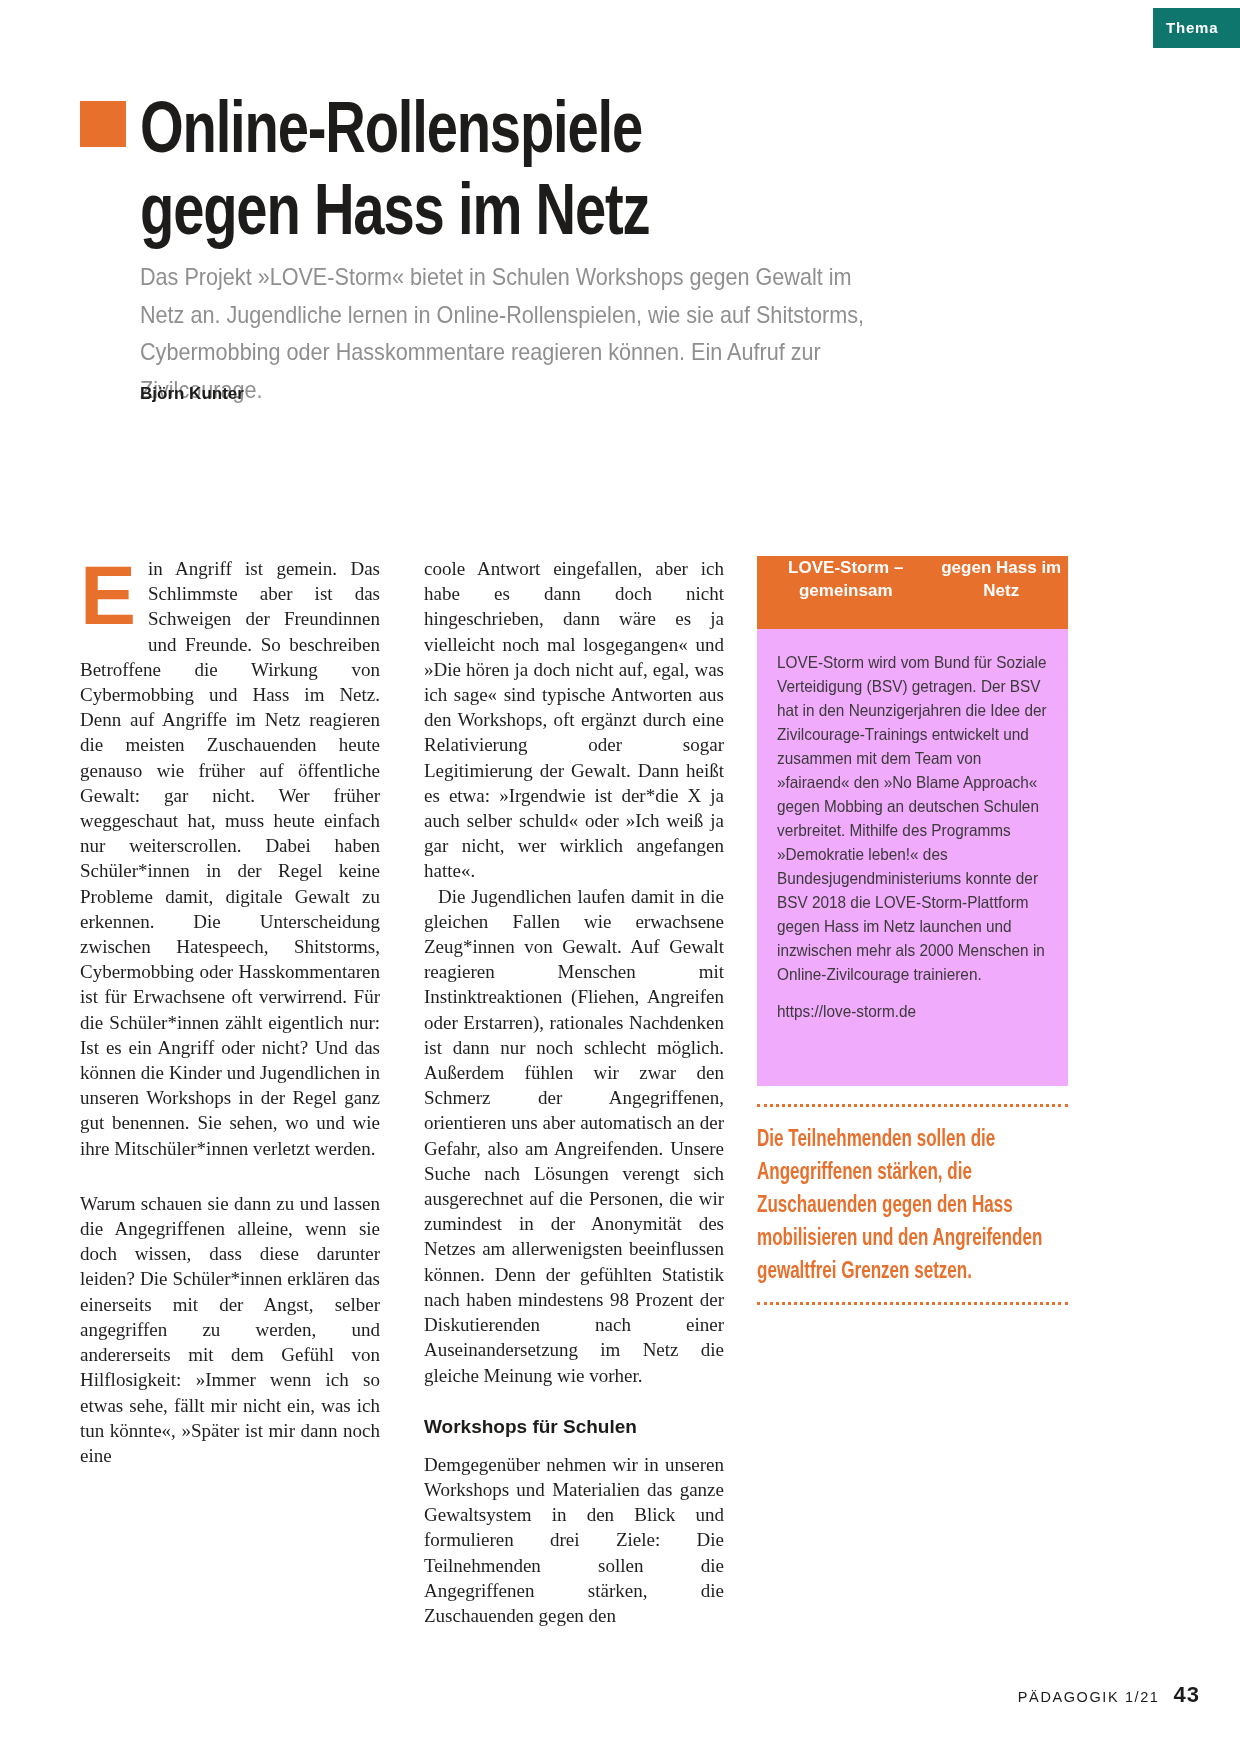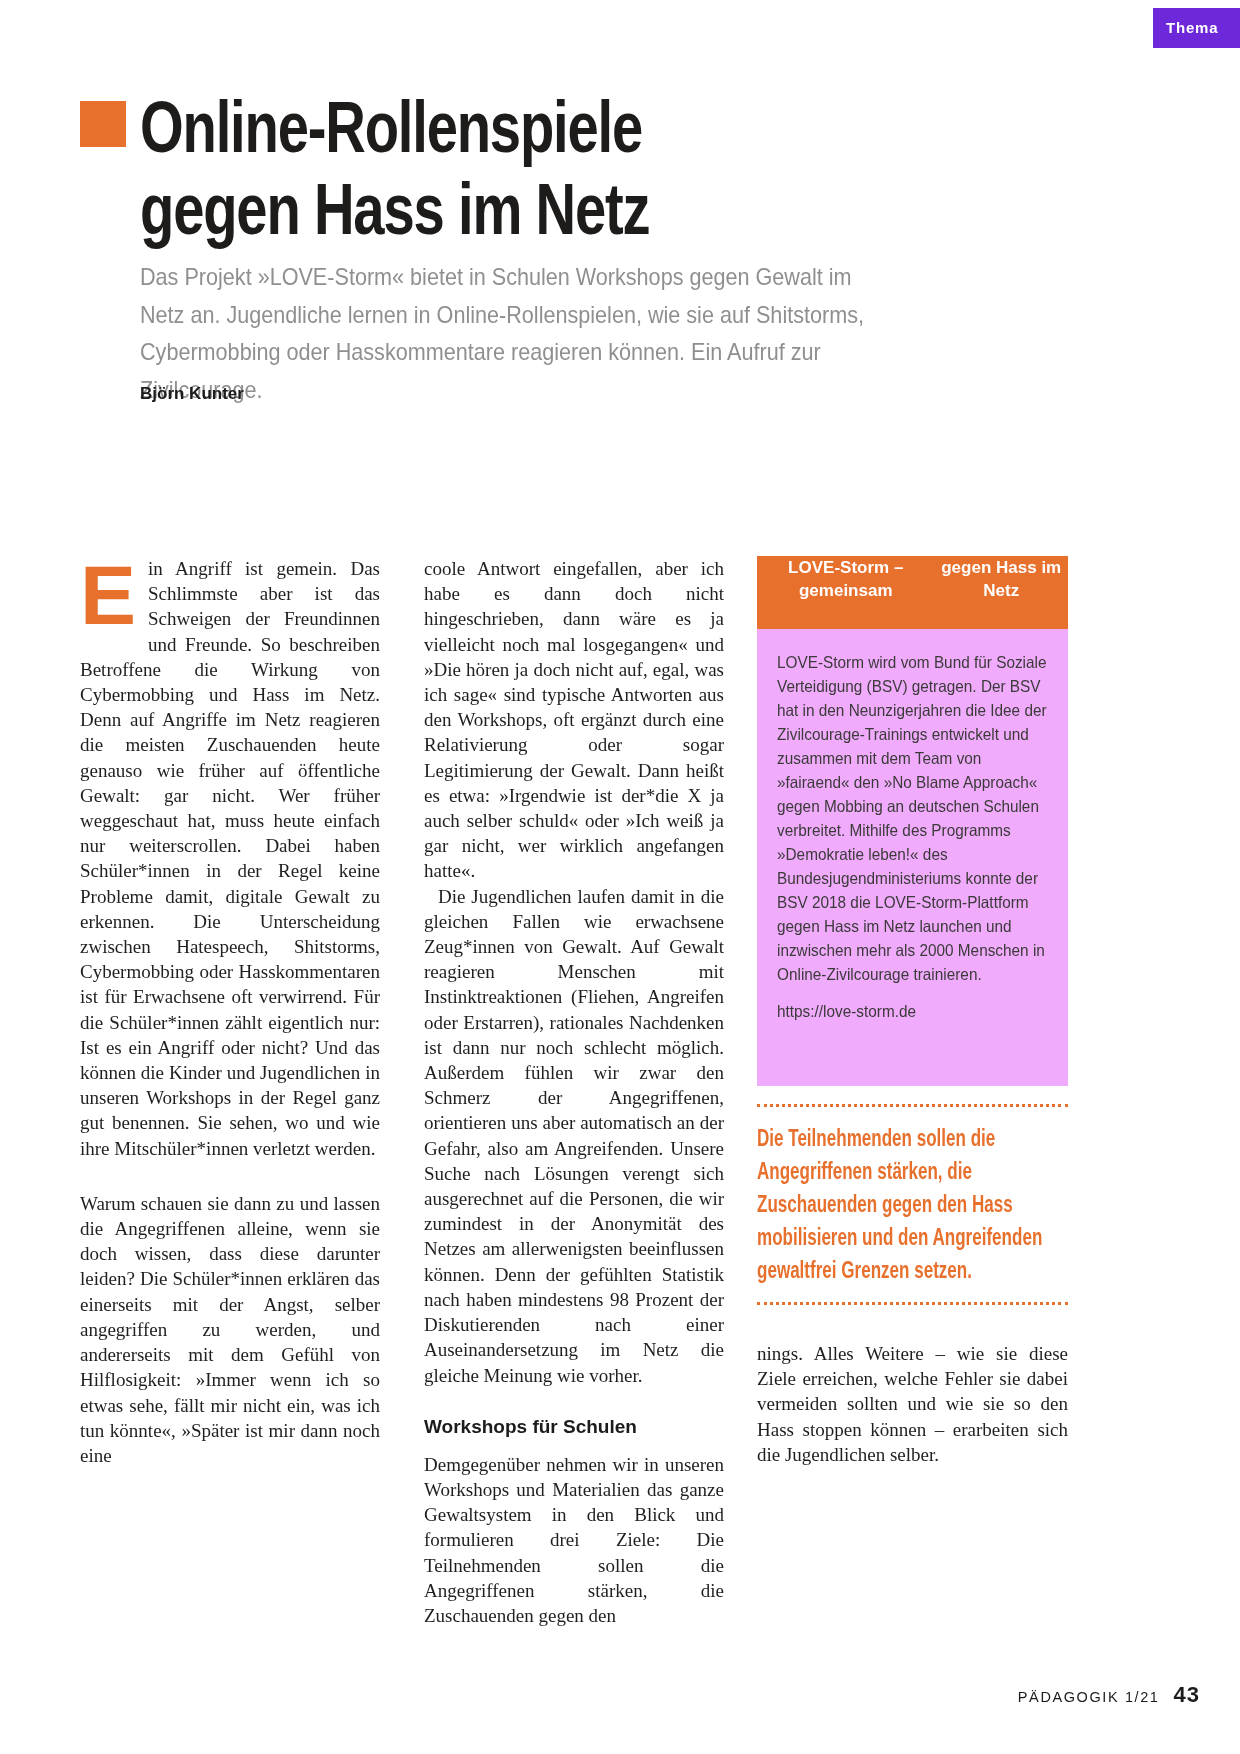--- a/index.html
+++ b/index.html
@@ -1,20 +1,20 @@
 <!DOCTYPE html>
 <html lang="de"><head>
 <meta charset="utf-8">
 <style>
   html,body{margin:0;padding:0;background:#fff;}
   .page{position:relative;width:1240px;height:1754px;background:#ffffff;overflow:hidden;
         font-family:"Liberation Sans",sans-serif;}
 
   
-  .thema-tab{position:absolute;top:8px;right:0;width:87px;height:40px;background:#6d28d9;
+  .thema-tab{position:absolute;top:8px;right:0;width:87px;height:40px;background:#0f766e;
              color:#fff;font-weight:bold;font-size:15px;line-height:40px;padding-left:13px;
              letter-spacing:.8px;box-sizing:border-box;}
 
   
   .title-square{position:absolute;left:80px;top:101px;width:46px;height:46px;background:#e8702d;}
   .headline{position:absolute;left:140px;top:86px;margin:0;color:#1d1c1b;
             font-family:"Liberation Sans",sans-serif;font-weight:bold;font-size:72px;line-height:82px;
             letter-spacing:-1.5px;transform:scaleX(.78);transform-origin:0 0;white-space:nowrap;}
 
   .lead{position:absolute;left:140px;top:258px;width:830px;margin:0;color:#8f8f8f;
@@ -112,21 +112,20 @@
     </div>
     <div class="pullquote">
       <div class="pq-text">
         <div>Die Teilnehmenden sollen die</div>
         <div>Angegriffenen stärken, die</div>
         <div>Zuschauenden gegen den Hass</div>
         <div>mobilisieren und den Angreifenden</div>
         <div>gewaltfrei Grenzen setzen.</div>
       </div>
     </div>
-    <p class="body-text after-quote">nings. Alles Weitere – wie sie diese Ziele erreichen, welche Fehler sie dabei vermeiden sollten und wie sie so den Hass stoppen können – erarbeiten sich die Jugendlichen selber.</p>
   </div>
 
   <div class="footer">
     <span class="footer-journal">PÄDAGOGIK 1/21</span>
     <span class="footer-page">43</span>
   </div>
 
 </div>
 
 </body></html>

